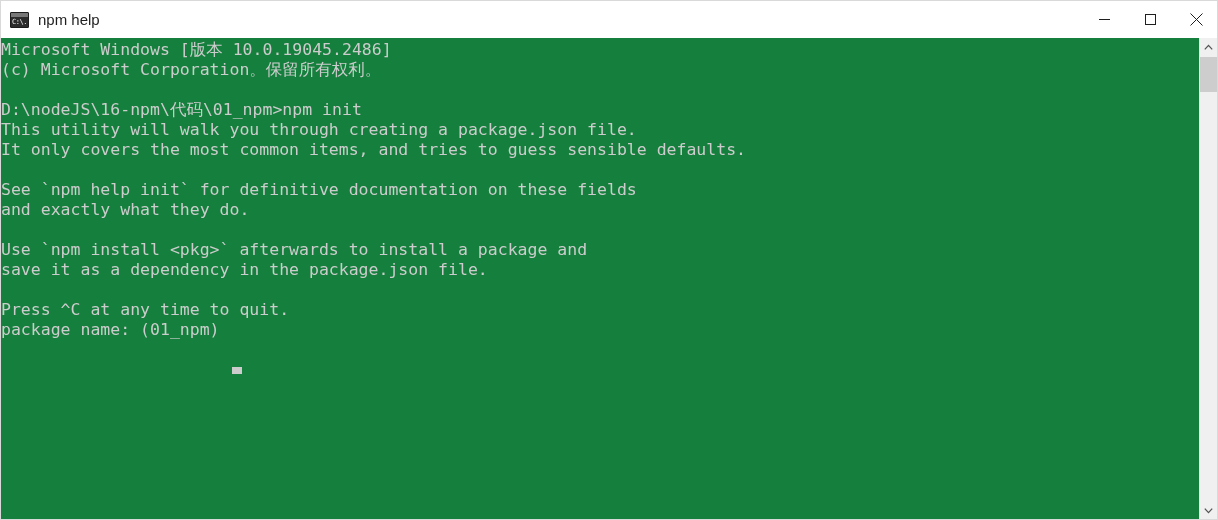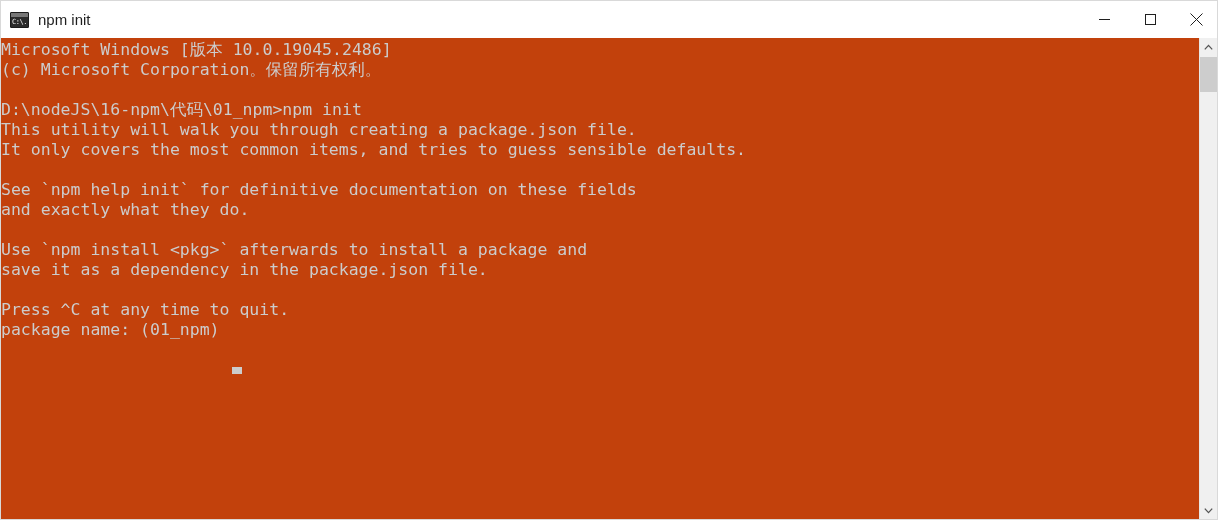--- a/index.html
+++ b/index.html
@@ -100,21 +100,21 @@
   }
   .win-btn svg { display: block; }
 
   
   #console {
     position: absolute;
     top: 37px;
     left: 0;
     width: 1200px;
     height: 481px;
-    background: #c2410c;
+    background: #15803d;
     overflow: hidden;
   }
   #console-text {
     position: absolute;
     top: 2px;
     left: 0px;
     margin: 0;
     padding: 0;
     font-family: "DejaVu Sans Mono", "Liberation Mono", monospace;
     font-size: 16.5px;
@@ -188,21 +188,21 @@
 <body>
 
 <div id="window">
 
   <div id="titlebar">
     <div id="title-left">
       <span class="cmd-icon">
         <span class="bar"></span>
         <span class="prompt">C:\.</span>
       </span>
-      <span id="window-title">npm init</span>
+      <span id="window-title">npm help</span>
     </div>
 
     <div id="window-controls">
       <button class="win-btn" title="Minimize">
         <svg width="11" height="11" viewBox="0 0 11 11">
           <line x1="0" y1="5.5" x2="11" y2="5.5" stroke="#1f1f1f" stroke-width="1"></line>
         </svg>
       </button>
       <button class="win-btn" title="Maximize">
         <svg width="11" height="11" viewBox="0 0 11 11">

